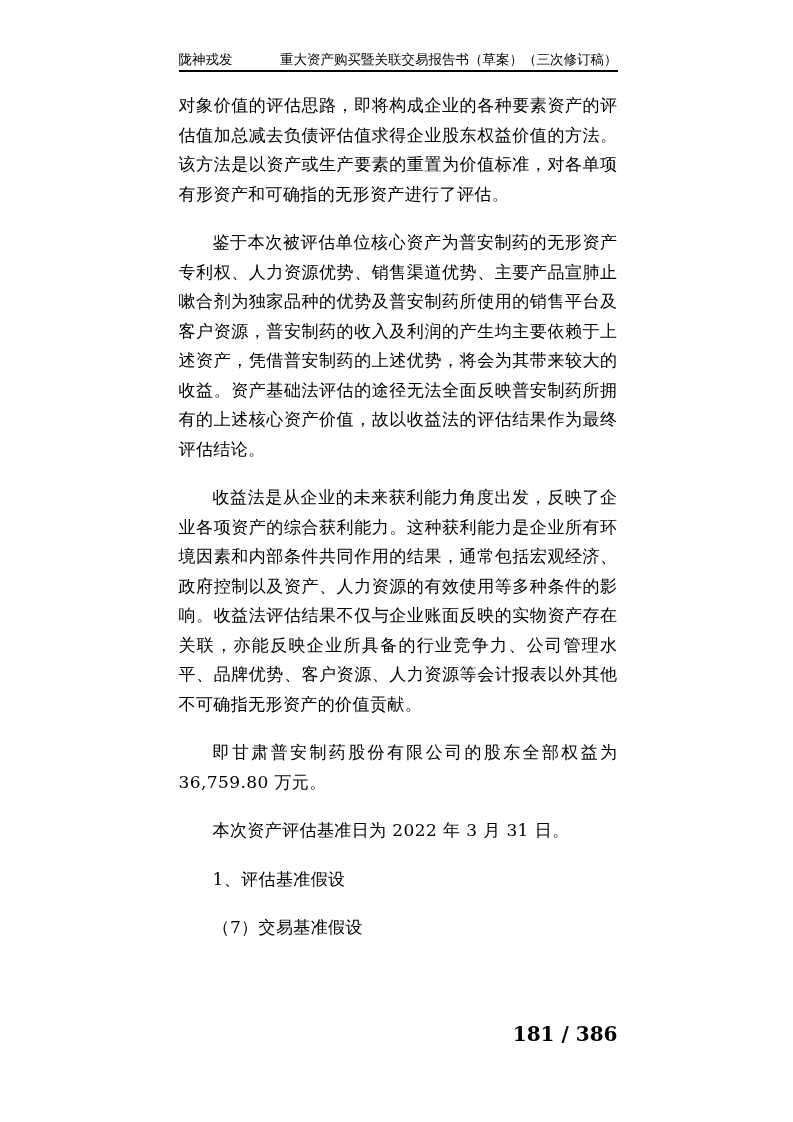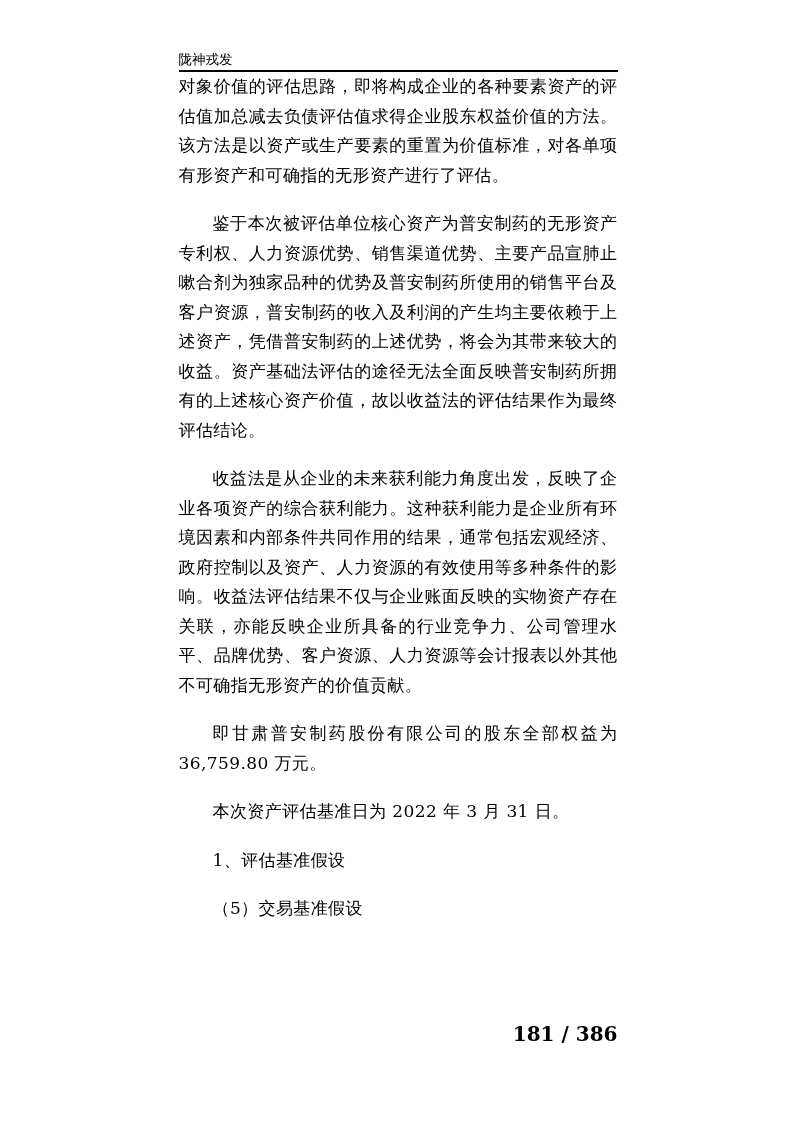--- a/index.html
+++ b/index.html
@@ -39,21 +39,21 @@
   .body-text {
     margin: 0 0 19px 0;
     font-size: 17px;
     line-height: 29.5px;
     letter-spacing: 0.4px;
     text-align: justify;
     text-justify: inter-ideograph;
   }
   .body-text.indent { text-indent: 2em; }
   .body-text.no-indent { text-indent: 0; }
-  .first-block { }
+  .first-block { margin-top: 19px; }
   .section-heading {
     font-family: "DejaVu Sans", "Liberation Sans", sans-serif;
     font-weight: bold;
     font-size: 20.5px;
     line-height: 28px;
     margin: 26px 0 19px 0;
     letter-spacing: 0.5px;
   }
   .page-footer {
     position: absolute;
@@ -65,38 +65,39 @@
   }
 </style>
 </head>
 <body>
 
 <div class="page">
   <div class="content-area">
 
     <div class="page-header">
       <span class="hdr-left">陇神戎发</span>
+      <span class="hdr-right">重大资产购买暨关联交易报告书（草案）（三次修订稿）</span>
     </div>
 
     <p class="body-text no-indent first-block">对象价值的评估思路，即将构成企业的各种要素资产的评估值加总减去负债评估值求得企业股东权益价值的方法。该方法是以资产或生产要素的重置为价值标准，对各单项有形资产和可确指的无形资产进行了评估。</p>
 
     <p class="body-text indent">鉴于本次被评估单位核心资产为普安制药的无形资产专利权、人力资源优势、销售渠道优势、主要产品宣肺止嗽合剂为独家品种的优势及普安制药所使用的销售平台及客户资源，普安制药的收入及利润的产生均主要依赖于上述资产，凭借普安制药的上述优势，将会为其带来较大的收益。资产基础法评估的途径无法全面反映普安制药所拥有的上述核心资产价值，故以收益法的评估结果作为最终评估结论。</p>
 
     <p class="body-text indent">收益法是从企业的未来获利能力角度出发，反映了企业各项资产的综合获利能力。这种获利能力是企业所有环境因素和内部条件共同作用的结果，通常包括宏观经济、政府控制以及资产、人力资源的有效使用等多种条件的影响。收益法评估结果不仅与企业账面反映的实物资产存在关联，亦能反映企业所具备的行业竞争力、公司管理水平、品牌优势、客户资源、人力资源等会计报表以外其他不可确指无形资产的价值贡献。</p>
 
     <p class="body-text indent">即甘肃普安制药股份有限公司的股东全部权益为 36,759.80 万元。</p>
 
 
 
     <p class="body-text indent">本次资产评估基准日为 2022 年 3 月 31 日。</p>
 
 
 
     <p class="body-text indent">1、评估基准假设</p>
 
-    <p class="body-text indent">（5）交易基准假设</p>
+    <p class="body-text indent">（7）交易基准假设</p>
 
   </div>
 
   <div class="page-footer">
     <span>181 / 386</span>
   </div>
 </div>
 
 </body></html>

